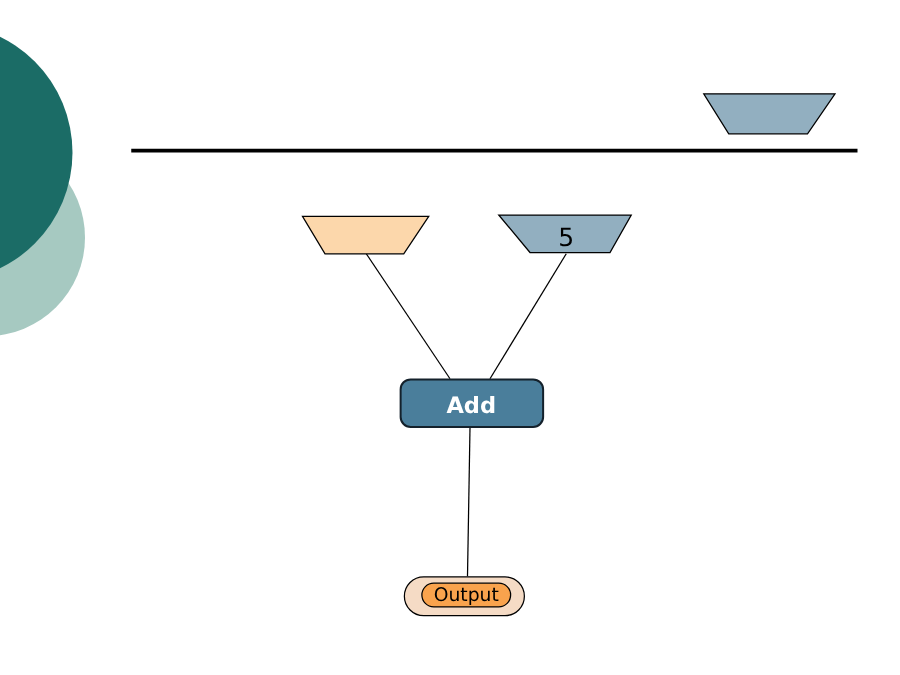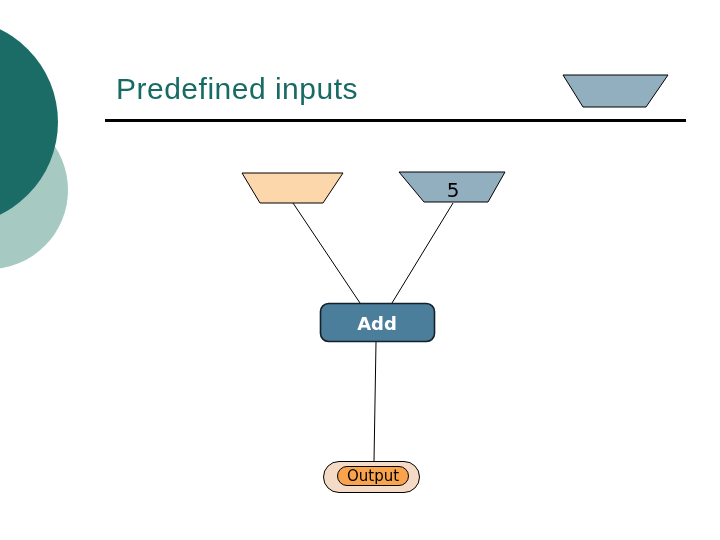--- a/index.html
+++ b/index.html
@@ -73,21 +73,20 @@
   }
 </style>
 </head>
 <body>
 
 <div class="slide">
 
   <div class="deco-circle light"></div>
   <div class="deco-circle dark"></div>
 
-  <div class="slide-title">Predefined inputs</div>
   <div class="title-underline"></div>
 
   <svg class="diagram-svg" width="720" height="540" viewBox="0 0 720 540">
 
     <polygon points="563,75 668,75 646,107 583,107" fill="#92AFC0" stroke="#000000" stroke-width="1"></polygon>
 
     <line x1="293" y1="203" x2="360" y2="303" stroke="#000000" stroke-width="1"></line>
     <line x1="453" y1="203" x2="392" y2="303" stroke="#000000" stroke-width="1"></line>
     <line x1="376" y1="342" x2="374" y2="461" stroke="#000000" stroke-width="1"></line>
 

